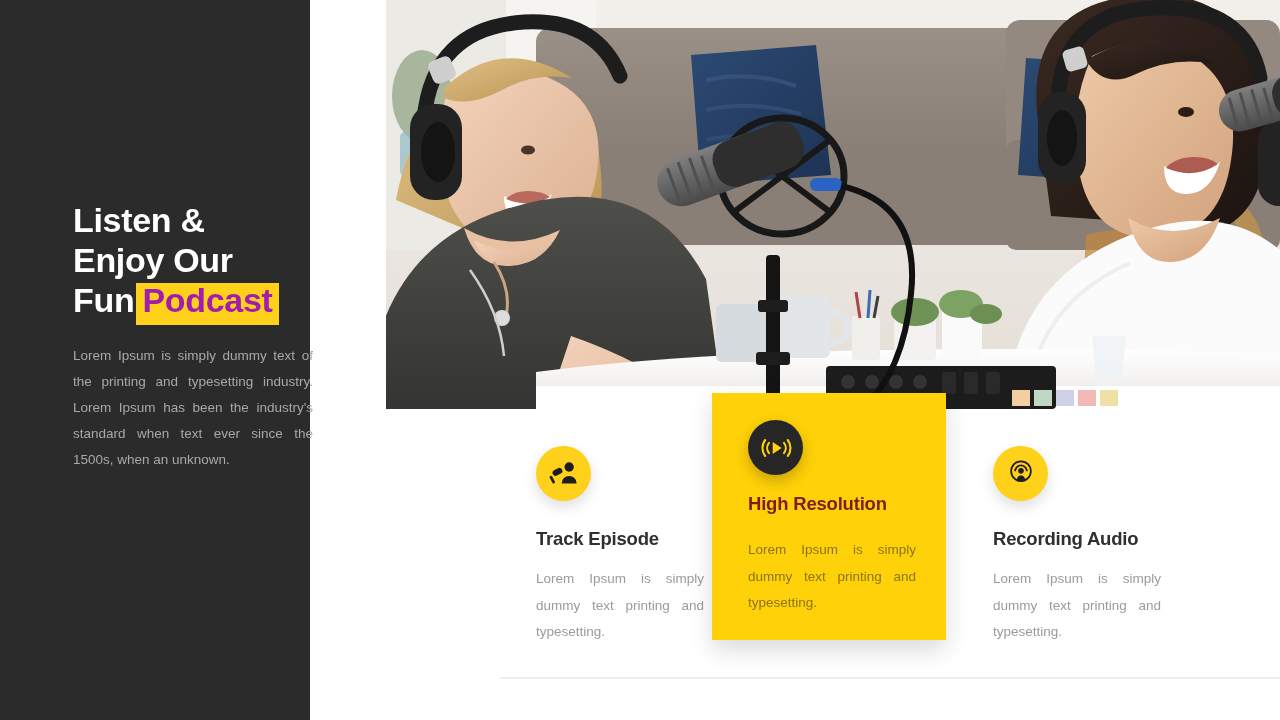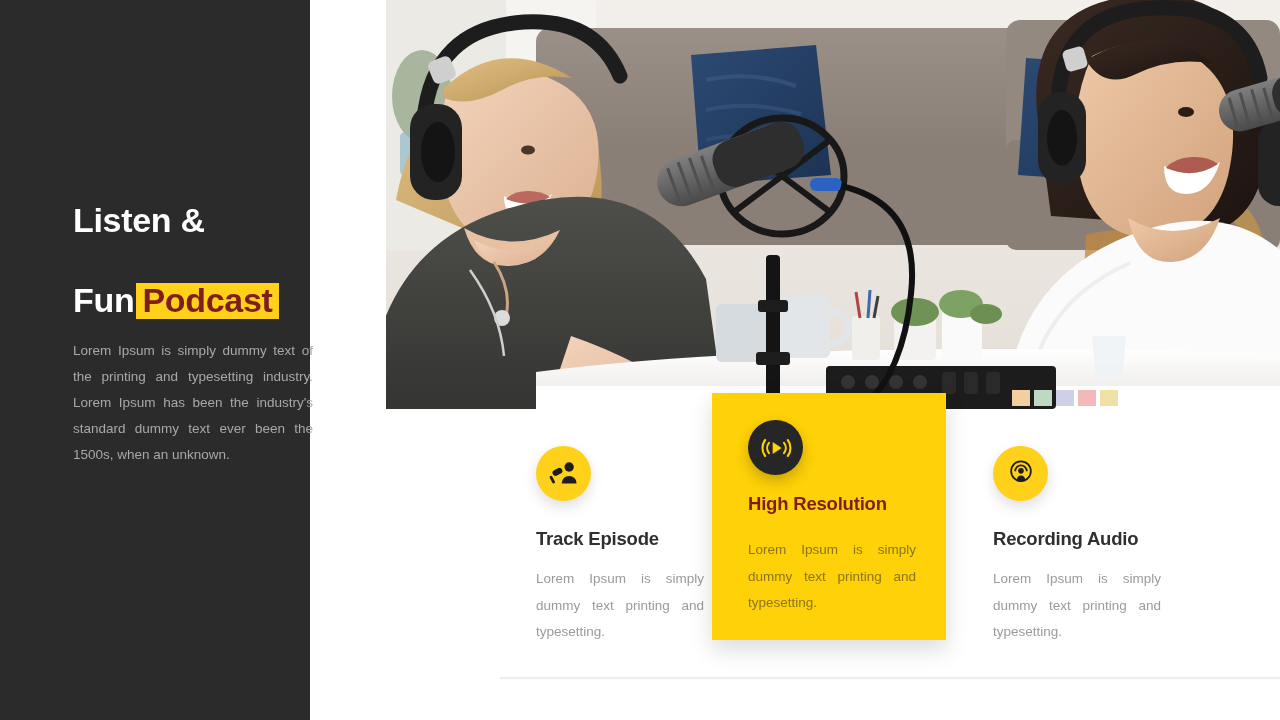--- a/index.html
+++ b/index.html
@@ -16,22 +16,22 @@
     background:#2b2b2b;
   }
   .sidebar-inner{
     position:absolute; left:73px; top:200px; width:255px;
   }
   .headline{
     font-size:34px; font-weight:700; line-height:40px;
     color:#ffffff; letter-spacing:-0.3px;
   }
   .headline .hl{
-    background:#ffd11a; color:#7f1d1d;
-    padding:1px 6px 3px 6px; display:inline-block; line-height:32px;
+    background:#ffd11a; color:#a21caf;
+    padding:1px 6px 9px 6px; display:inline-block; line-height:32px;
     margin-left:2px;
   }
   .subhead{
     margin-top:40px;
     font-size:16px; font-weight:700; color:#f2f2f2; letter-spacing:0.1px;
   }
   .body-copy{
     margin-top:18px;
     font-size:13.5px; line-height:26px; color:#a8a8a8;
     text-align:justify; width:240px;
@@ -102,26 +102,26 @@
   }
 </style>
 </head>
 <body>
 
 <div class="sidebar">
   <div class="sidebar-inner">
 
     <h1 class="headline">
       <span>Listen &amp;</span><br>
-      <br>
+      <span>Enjoy Our</span><br>
       <span>Fun</span><span class="hl">Podcast</span>
     </h1>
 
 
-    <p class="body-copy">Lorem Ipsum is simply dummy text of the printing and typesetting industry.  Lorem Ipsum has been the industry's standard dummy text ever been the 1500s,  when an unknown.</p>
+    <p class="body-copy">Lorem Ipsum is simply dummy text of the printing and typesetting industry.  Lorem Ipsum has been the industry's standard when text ever since the 1500s,  when an unknown.</p>
   </div>
 </div>
 
 <div class="hero">
   <svg viewBox="0 0 894 409" preserveAspectRatio="xMidYMid slice">
     <defs>
       <linearGradient id="wallG" x1="0" y1="0" x2="0" y2="1">
         <stop offset="0%" stop-color="#f3f0ec"></stop>
           <stop offset="100%" stop-color="#e4ded6"></stop>
       </linearGradient>

